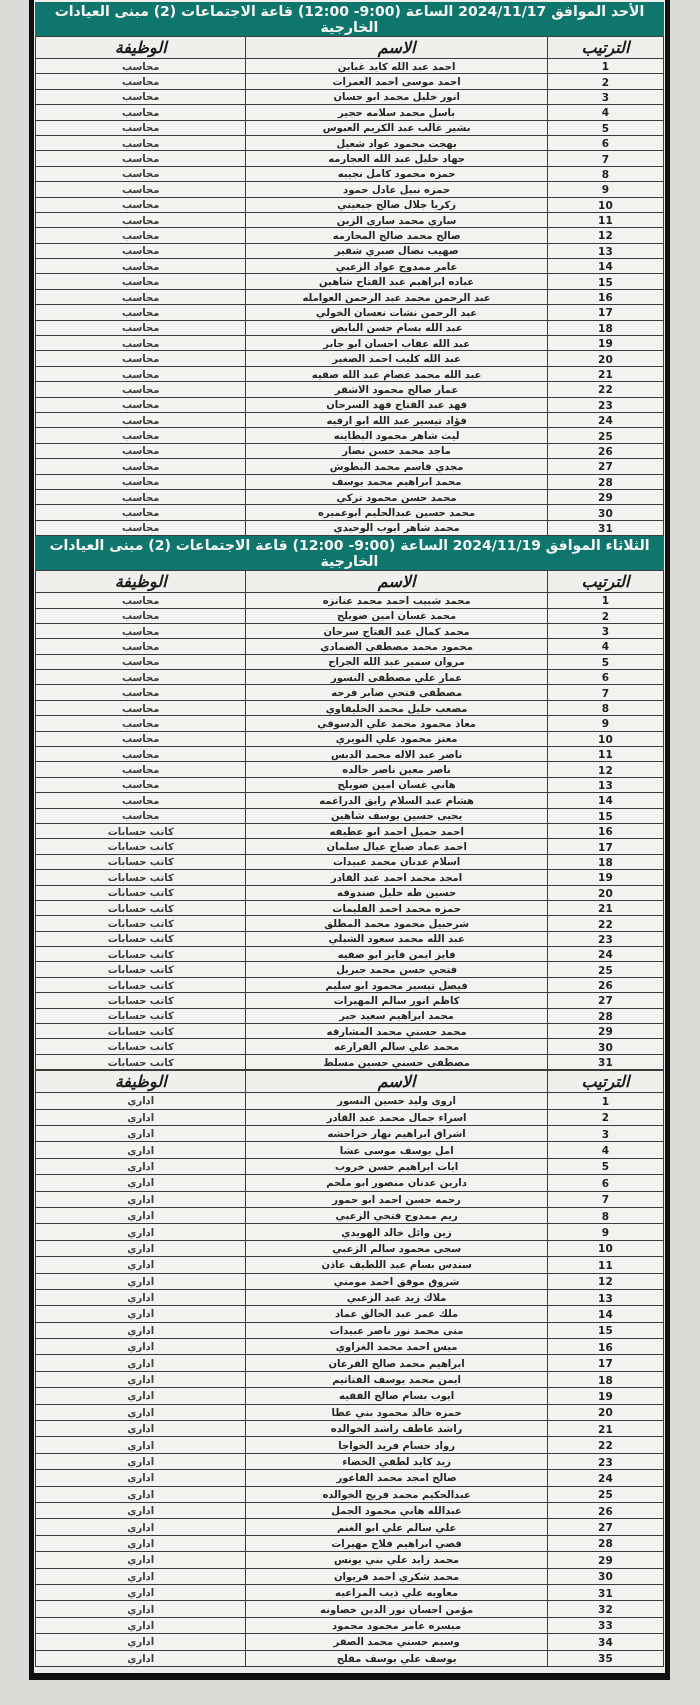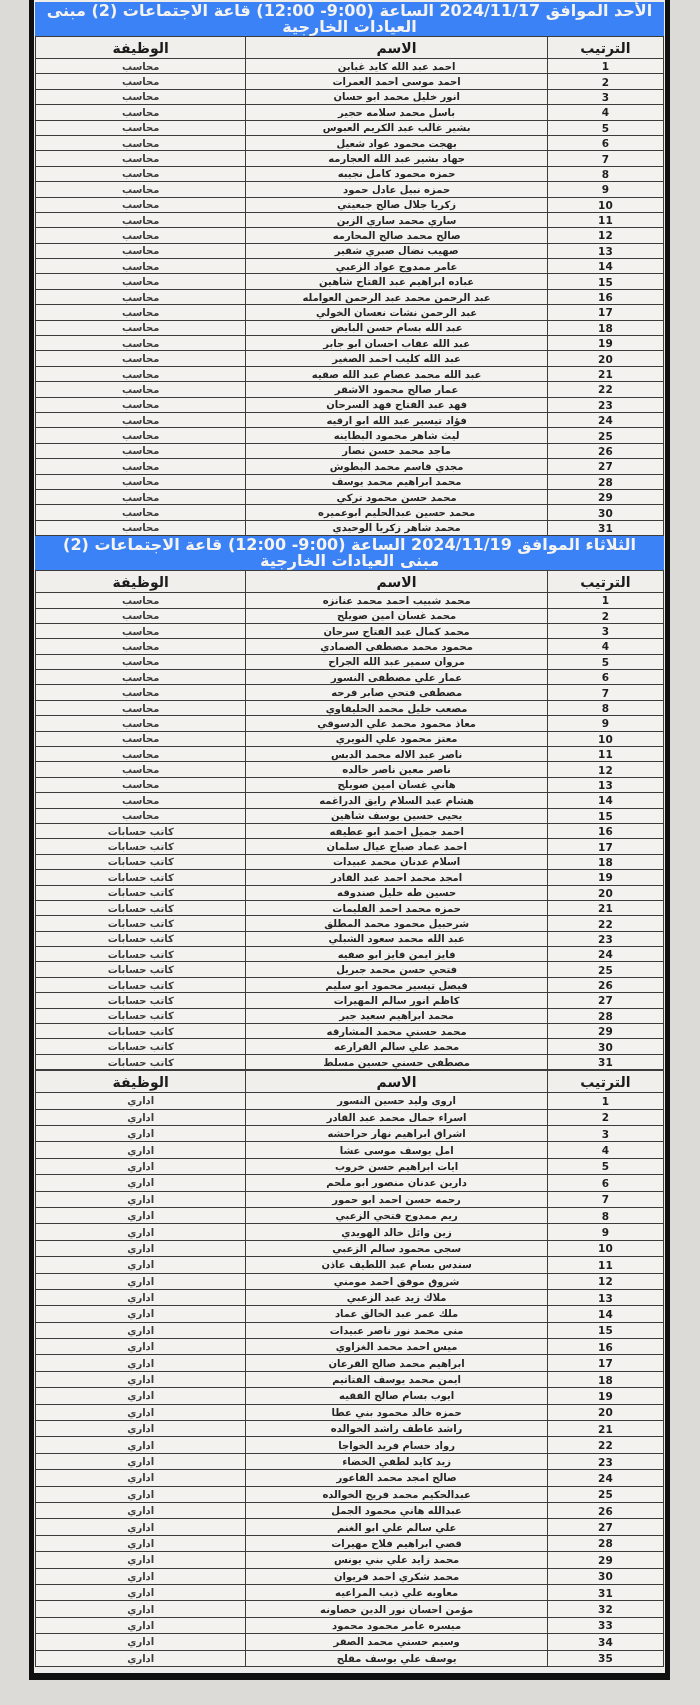--- a/index.html
+++ b/index.html
@@ -15,24 +15,24 @@
     margin:0 30px 0 29px;
     border-right:5px solid #101010;
     border-left:5px solid #101010;
     border-bottom:7px solid #101010;
     background:#efedea;
     padding:2px 1px 4px 1px;
     min-height:1680px;
     box-sizing:border-box;
   }
   .bar{
-    background:#3b82f6;
+    background:#0f766e;
     color:#f4f3f0;
     font-weight:bold;
-    font-size:16px;
+    font-size:14px;
     line-height:16px;
     text-align:center;
     padding:1px 6px;
     letter-spacing:0;
   }
   table.roster{
     width:100%;
     border-collapse:collapse;
     table-layout:fixed;
     background:#f4f2ef;
@@ -41,24 +41,25 @@
   .c-name{width:48%;}
   .c-job{width:33.5%;}
   th,td{
     border:1px solid #3c3c3c;
     padding:0 3px;
     text-align:center;
     overflow:hidden;
     white-space:nowrap;
   }
   th{
-    font-size:14px;
+    font-size:16px;
     font-weight:bold;
     height:21px;
     background:#f1efec;
+    font-style:italic;
   }
   td{
     font-size:10px;
     font-weight:bold;
     color:#262626;
   }
   .s12 tbody tr{height:15.4px;}
   .s3 tbody tr{height:16.4px;}
   td.rank-cell{font-size:10.5px;color:#1f1f1f;font-weight:bold;}
   td.job-cell{color:#3d3d3d;}
@@ -110,21 +111,21 @@
               <td class="name-cell">بشير غالب عبد الكريم العبوس</td>
               <td class="job-cell">محاسب</td>
             </tr>
             <tr>
               <td class="rank-cell">6</td>
               <td class="name-cell">بهجت محمود عواد شعيل</td>
               <td class="job-cell">محاسب</td>
             </tr>
             <tr>
               <td class="rank-cell">7</td>
-              <td class="name-cell">جهاد بشير عبد الله العجارمه</td>
+              <td class="name-cell">جهاد خليل عبد الله العجارمه</td>
               <td class="job-cell">محاسب</td>
             </tr>
             <tr>
               <td class="rank-cell">8</td>
               <td class="name-cell">حمزه محمود كامل نجيبه</td>
               <td class="job-cell">محاسب</td>
             </tr>
             <tr>
               <td class="rank-cell">9</td>
               <td class="name-cell">حمزه نبيل عادل حمود</td>
@@ -230,21 +231,21 @@
               <td class="name-cell">محمد حسن محمود تركي</td>
               <td class="job-cell">محاسب</td>
             </tr>
             <tr>
               <td class="rank-cell">30</td>
               <td class="name-cell">محمد حسين عبدالحليم ابوعميره</td>
               <td class="job-cell">محاسب</td>
             </tr>
             <tr>
               <td class="rank-cell">31</td>
-              <td class="name-cell">محمد شاهر زكريا الوحيدي</td>
+              <td class="name-cell">محمد شاهر ايوب الوحيدي</td>
               <td class="job-cell">محاسب</td>
             </tr>
           </tbody>
       </table>
     </section>
 
     <section class="day s12">
       <div class="bar">الثلاثاء الموافق 2024/11/19 الساعة (9:00- 12:00) قاعة الاجتماعات (2) مبنى العيادات الخارجية</div>
       <table class="roster">
         <colgroup>

